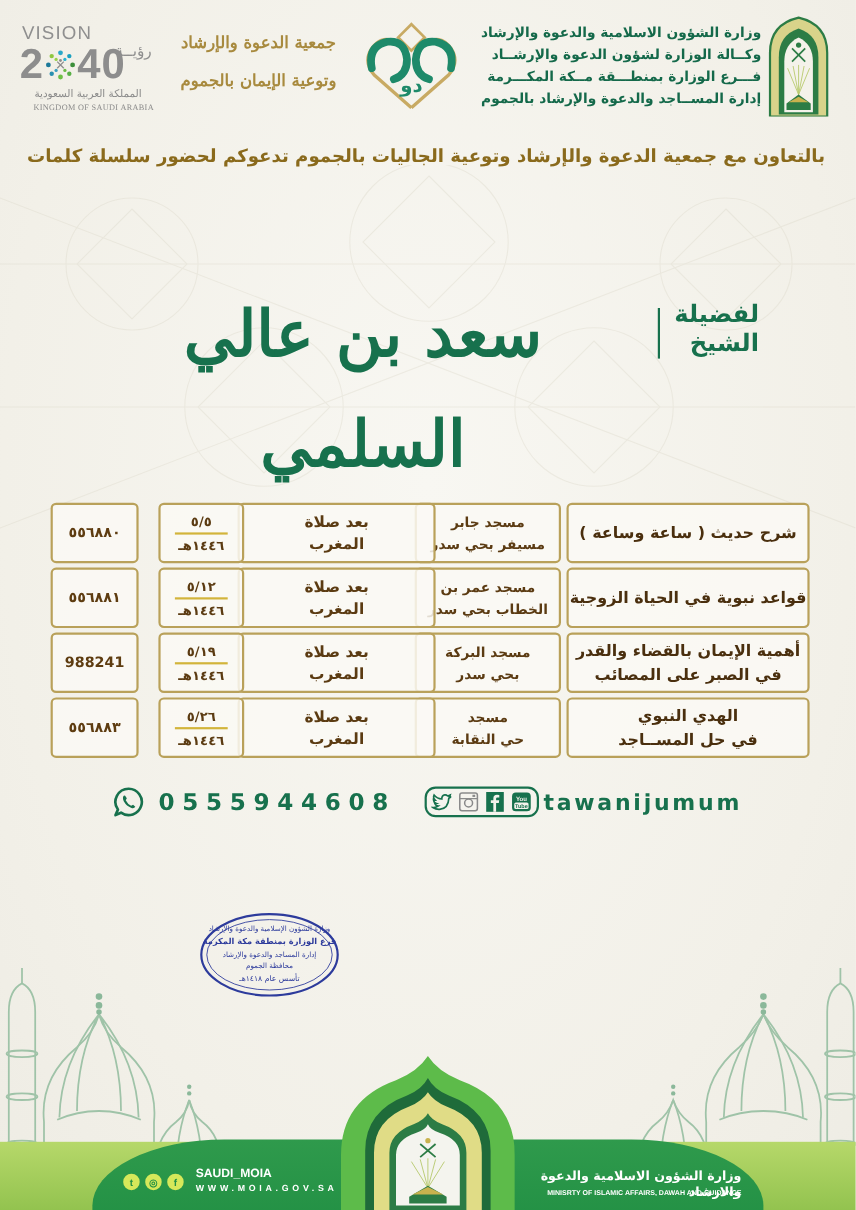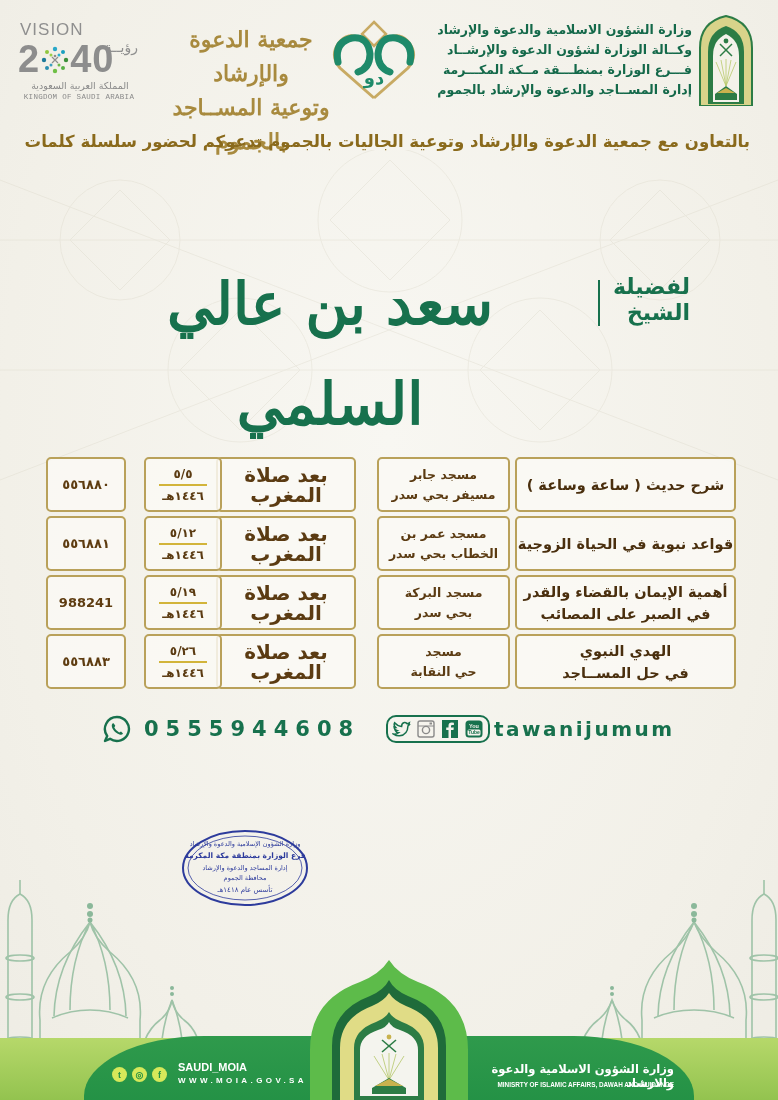--- a/index.html
+++ b/index.html
@@ -14,29 +14,29 @@
     background: radial-gradient(ellipse at 50% 40%, #f8f7f2 0%, #f2f0e8 70%, #eeece4 100%); }
 
   
   .bg-pattern { position: absolute; left: 0; top: 150px; width: 778px; height: 560px; opacity: .35; }
 
   
   .hdr-moia-logo { position: absolute; left: 696px; top: 14px; width: 60px; height: 92px; }
   .hdr-moia-text { position: absolute; left: 424px; top: 20px; width: 268px; direction: rtl; text-align: right;
     color: #14694a; font-weight: bold; font-size: 12.5px; line-height: 20px; }
   .hdr-dawah-logo { position: absolute; left: 330px; top: 18px; width: 88px; height: 82px; }
-  .hdr-assoc-logo { position: absolute; left: 168px; top: 22px; width: 166px; height: 76px; direction: rtl; text-align: center;
-    color: #a88a3e; font-family: "DejaVu Serif", serif; font-size: 22px; line-height: 34px; font-weight: bold; letter-spacing: -1px; }
+  .hdr-assoc-logo { position: absolute; left: 152px; top: 22px; width: 166px; height: 76px; direction: rtl; text-align: center;
+    color: #a88a3e; font-family: "DejaVu Serif", serif; font-size: 15px; line-height: 34px; font-weight: bold; letter-spacing: -1px; }
   .hdr-vision { position: absolute; left: 18px; top: 20px; width: 122px; height: 80px; }
   .vision-word { position: absolute; left: 2px; top: 0; font-family: "Liberation Sans", sans-serif; font-size: 17px; color: #8f8f8f; letter-spacing: 1px; }
   .vision-ar { position: absolute; right: 2px; top: -2px; font-size: 14px; color: #8f8f8f; direction: rtl; margin-top: 21px; }
   .vision-year { position: absolute; left: 0; top: 18px; font-family: "Liberation Sans", sans-serif; font-weight: bold; font-size: 38px; color: #8d8d8d; letter-spacing: 1px; }
   .vision-year .emblem { display:inline-block; width: 30px; height: 30px; vertical-align: -3px; }
   .vision-kingdom-ar { position: absolute; left: 4px; top: 60px; width: 116px; text-align: center; font-size: 9.5px; color: #8a8a8a; direction: rtl; }
-  .vision-kingdom-en { position: absolute; left: 0; top: 73px; width: 122px; text-align: center; font-family: Liberation Mono, monospace; font-size: 7.5px; color: #8a8a8a; letter-spacing: .3px; }
+  .vision-kingdom-en { position: absolute; left: 0; top: 73px; width: 122px; text-align: right; font-family: Liberation Serif, serif; font-size: 7.5px; color: #8a8a8a; letter-spacing: .3px; }
 
   .invite-line { position: absolute; left: 20px; top: 132px; width: 730px; direction: rtl; text-align: right;
     color: #8a6a1c; font-weight: bold; font-size: 16.5px; letter-spacing: -0.2px; }
 
   
   .sheikh-block { position: absolute; left: 70px; top: 240px; width: 620px; height: 140px; }
   .sheikh-title { position: absolute; right: 0; top: 34px; direction: rtl; text-align: right; color: #17714d;
     font-weight: bold; font-size: 22px; line-height: 26px; }
   .sheikh-divider { position: absolute; left: 528px; top: 40px; width: 2px; height: 46px; background: #17714d; }
   .sheikh-name { position: absolute; left: 0; top: 14px; width: 520px; direction: rtl; text-align: center;
@@ -46,21 +46,21 @@
   .schedule { position: absolute; left: 46px; top: 457px; width: 690px; }
   .row { position: absolute; left: 0; height: 55px; width: 690px; }
   .cell { position: absolute; top: 0; height: 55px; border: 2px solid #b9a15a; border-radius: 5px;
     background: rgba(250,249,244,.85); display: flex; flex-direction: column; align-items: center; justify-content: center;
     direction: rtl; text-align: center; color: #5b3b12; font-weight: bold; }
   .c-code { left: 0; width: 80px; font-size: 13px; color: #5e3c10; }
   .c-date { left: 98px; width: 78px; font-size: 12px; }
   .c-date .d1 { line-height: 16px; }
   .c-date .sep { width: 48px; height: 2px; background: #d2b43a; margin: 2px 0 2px; }
   .c-date .d2 { line-height: 16px; }
-  .c-time { left: 170px; width: 140px; font-size: 20px; line-height: 20px; }
+  .c-time { left: 170px; width: 180px; font-size: 14px; line-height: 20px; }
   .c-mosque { left: 331px; width: 133px; font-size: 12.5px; line-height: 20px; }
   .c-topic { left: 469px; width: 221px; font-size: 14.5px; line-height: 22px; color: #4a2f0e; }
 
   
   .contact { position: absolute; top: 714px; height: 30px; display: flex; align-items: center; }
   .whatsapp { left: 102px; justify-content: space-between; }
   .wa-icon { width: 30px; height: 30px; margin-right: 12px; }
   .phone { color: #17714d; font-weight: bold; font-size: 21px; letter-spacing: 7px; font-family: "DejaVu Sans", sans-serif; }
   .social { left: 386px; }
   .social-pill { display: flex; align-items: center; gap: 4px; border: 2px solid #17714d; border-radius: 10px; padding: 1px 4px; height: 28px; }
@@ -140,21 +140,21 @@
     <path d="M44,4 L56,16 L44,28 L32,16 Z" fill="none" stroke="#c8aa63" stroke-width="2.5"></path>
     <path d="M44,80 L10,50 Q0,38 8,26 Q18,12 32,22" fill="none" stroke="#c8aa63" stroke-width="3"></path>
     <path d="M44,80 L78,50 Q88,38 80,26 Q70,12 56,22" fill="none" stroke="#c8aa63" stroke-width="3"></path>
     <path d="M8,44 Q4,24 22,20 Q38,18 40,36 Q40,50 28,54" fill="none" stroke="#1e8a6a" stroke-width="7" stroke-linecap="round"></path>
     <path d="M80,44 Q84,24 66,20 Q50,18 48,36 Q48,50 60,54" fill="none" stroke="#1e8a6a" stroke-width="7" stroke-linecap="round"></path>
     <text x="44" y="66" text-anchor="middle" font-size="18" font-weight="bold" fill="#1e8a6a" font-family="DejaVu Sans, sans-serif">دو</text>
   </svg>
 
   <div class="hdr-assoc-logo">
     <div>جمعية الدعوة والإرشاد</div>
-    <div>وتوعية المســاجد بالجموم</div>
+    <div>وتوعية الإيمان بالجموم</div>
   </div>
 
   <div class="hdr-vision">
     <span class="vision-word">VISION</span>
     <span class="vision-ar">رؤيــة</span>
     <div class="vision-year">
       <span>2</span><svg class="emblem" viewBox="0 0 30 30">
         <g>
           <circle cx="15" cy="4" r="2.2" fill="#2aa8c8"></circle>
             <circle cx="15" cy="26" r="2.2" fill="#6fbf45"></circle>

